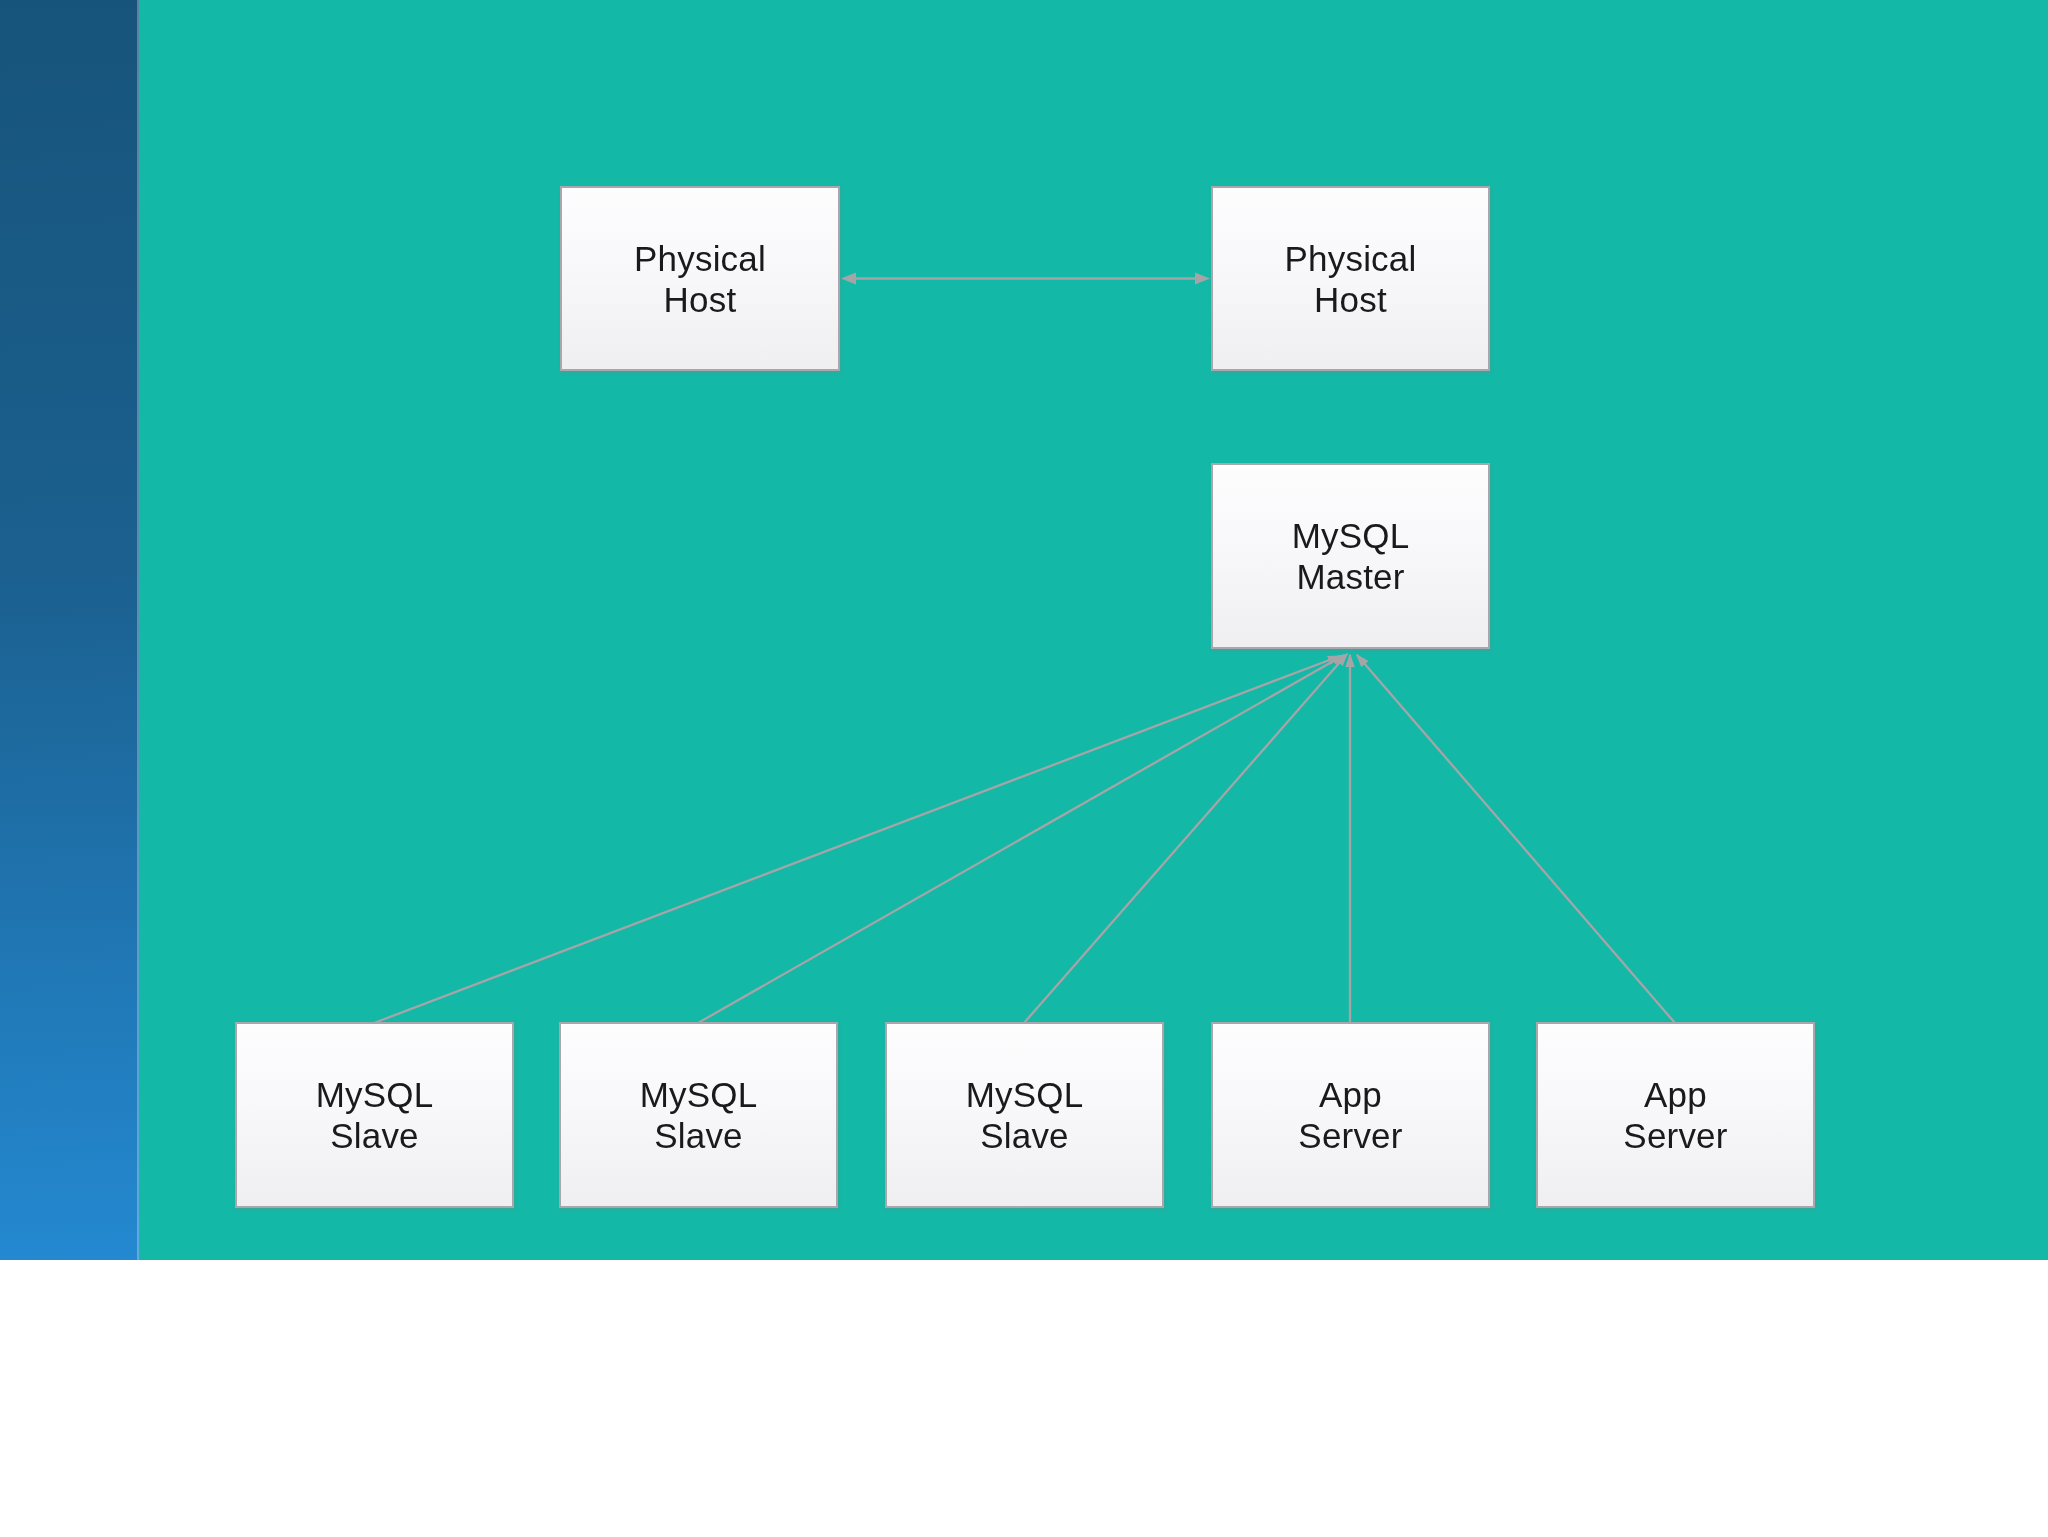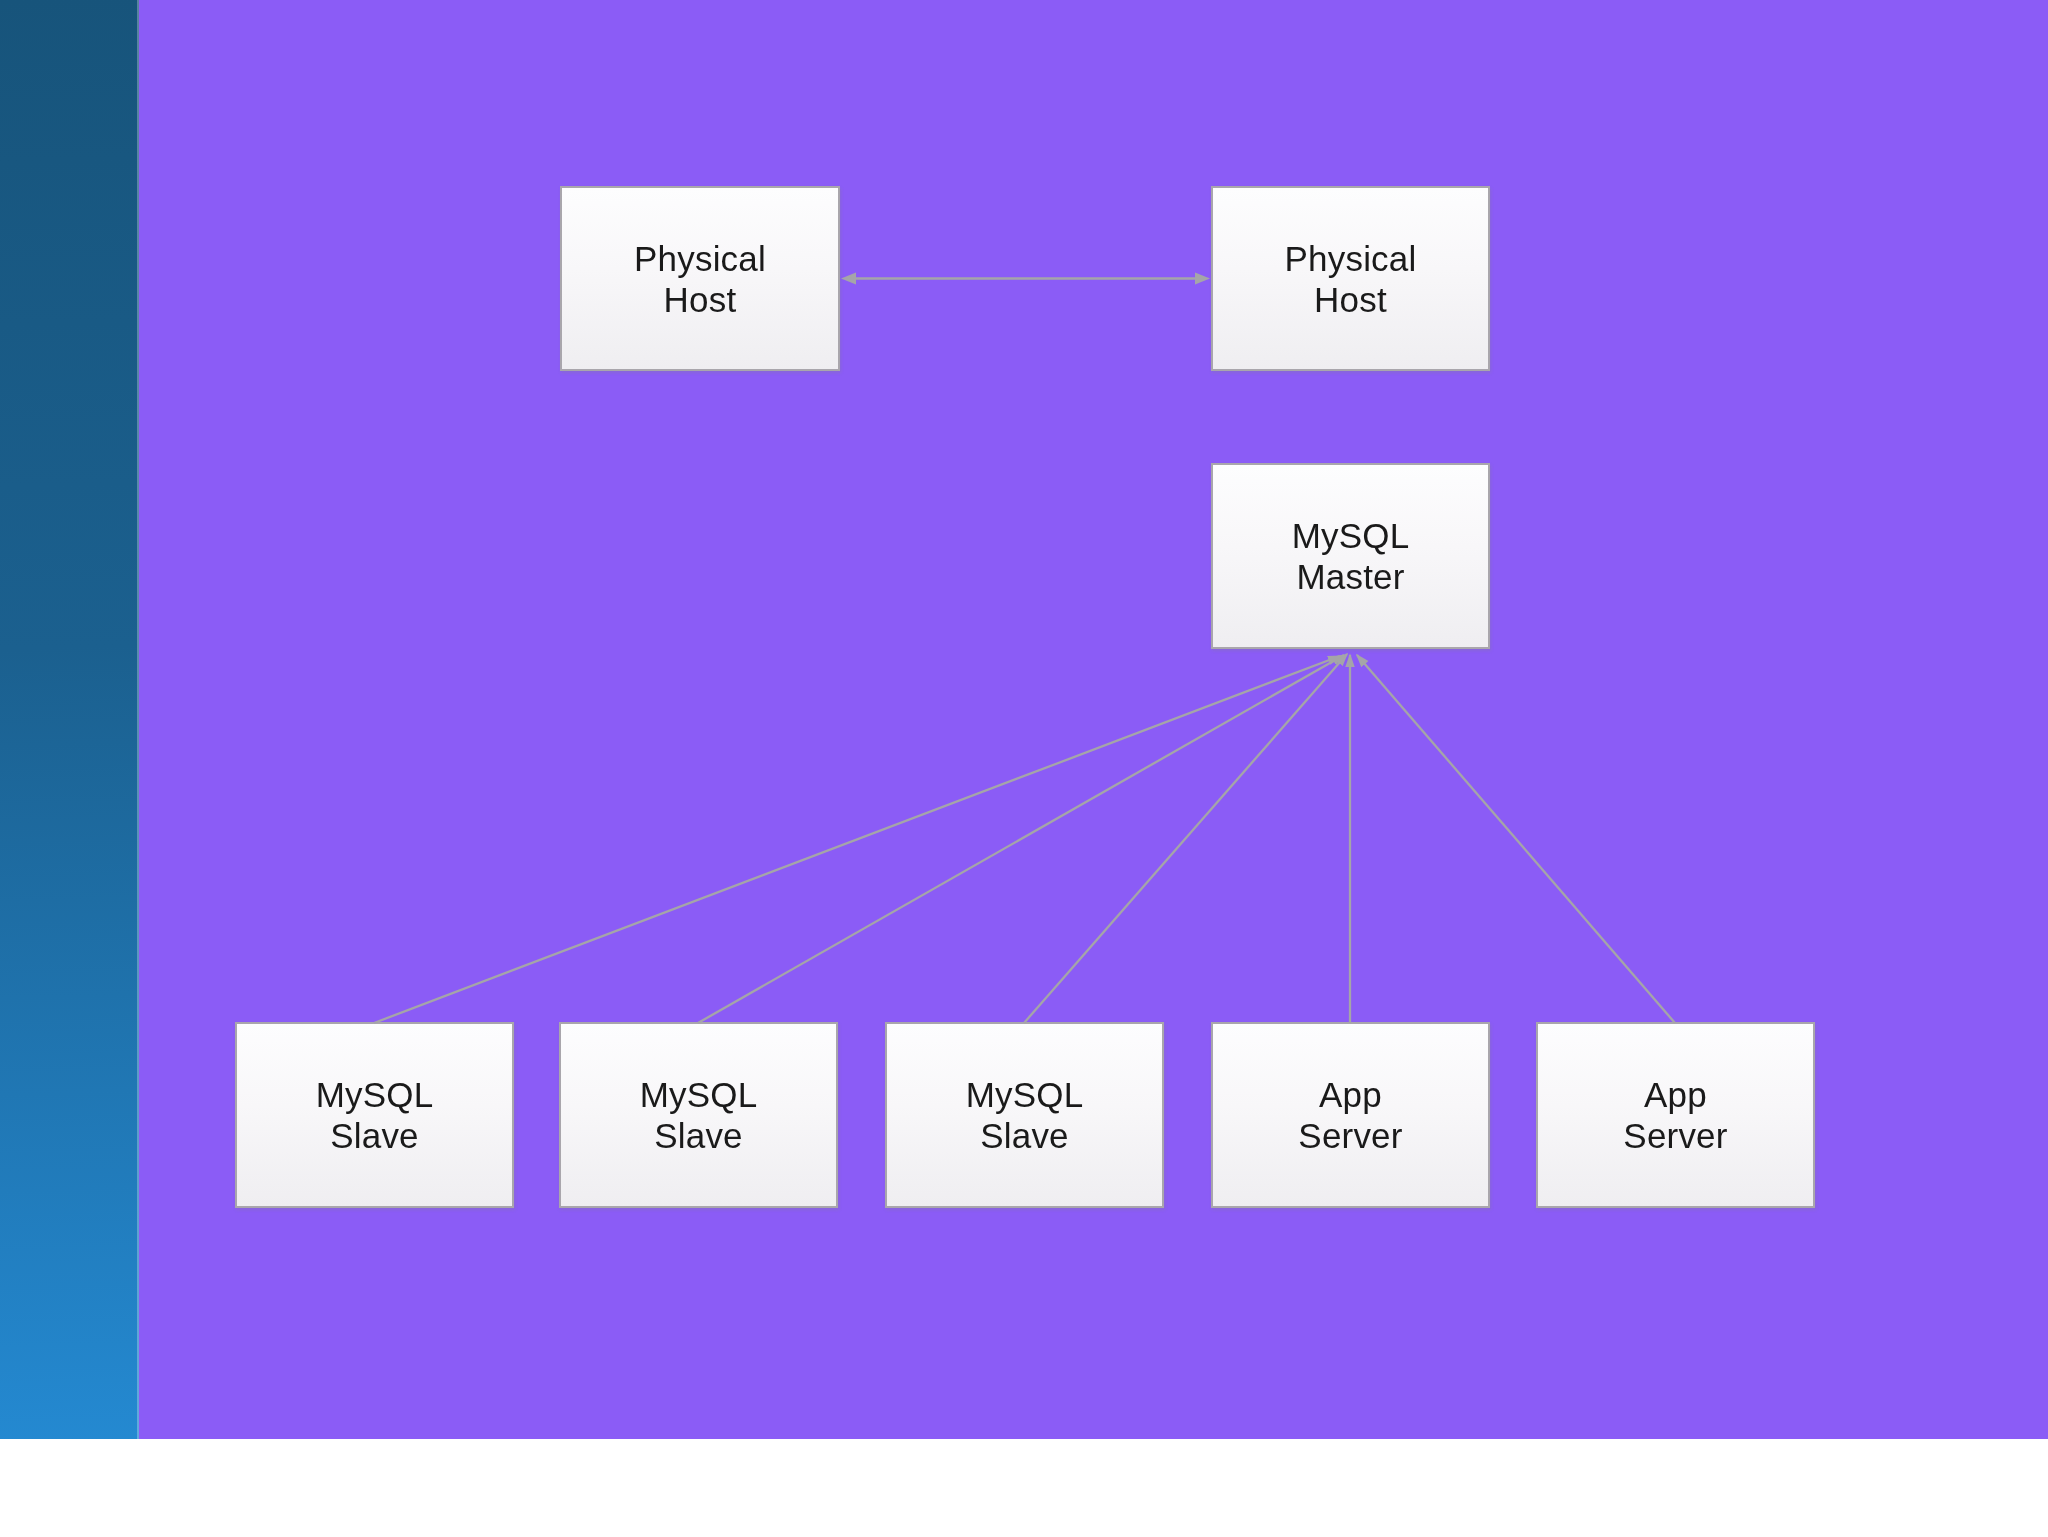--- a/index.html
+++ b/index.html
@@ -4,22 +4,22 @@
 <title>Diagram</title>
 <style>
   html, body {
     margin: 0;
     padding: 0;
     background: #ffffff;
   }
   .stage {
     position: relative;
     width: 2048px;
-    height: 1439px;
-    background: #8b5cf6;
+    height: 1260px;
+    background: #14b8a6;
     overflow: hidden;
     font-family: "Liberation Sans", sans-serif;
   }
   .sidebar {
     position: absolute;
     left: 0;
     top: 0;
     width: 139px;
     height: 100%;
     background: linear-gradient(178deg, #17547b 0%, #1b608f 45%, #2489d1 100%);

